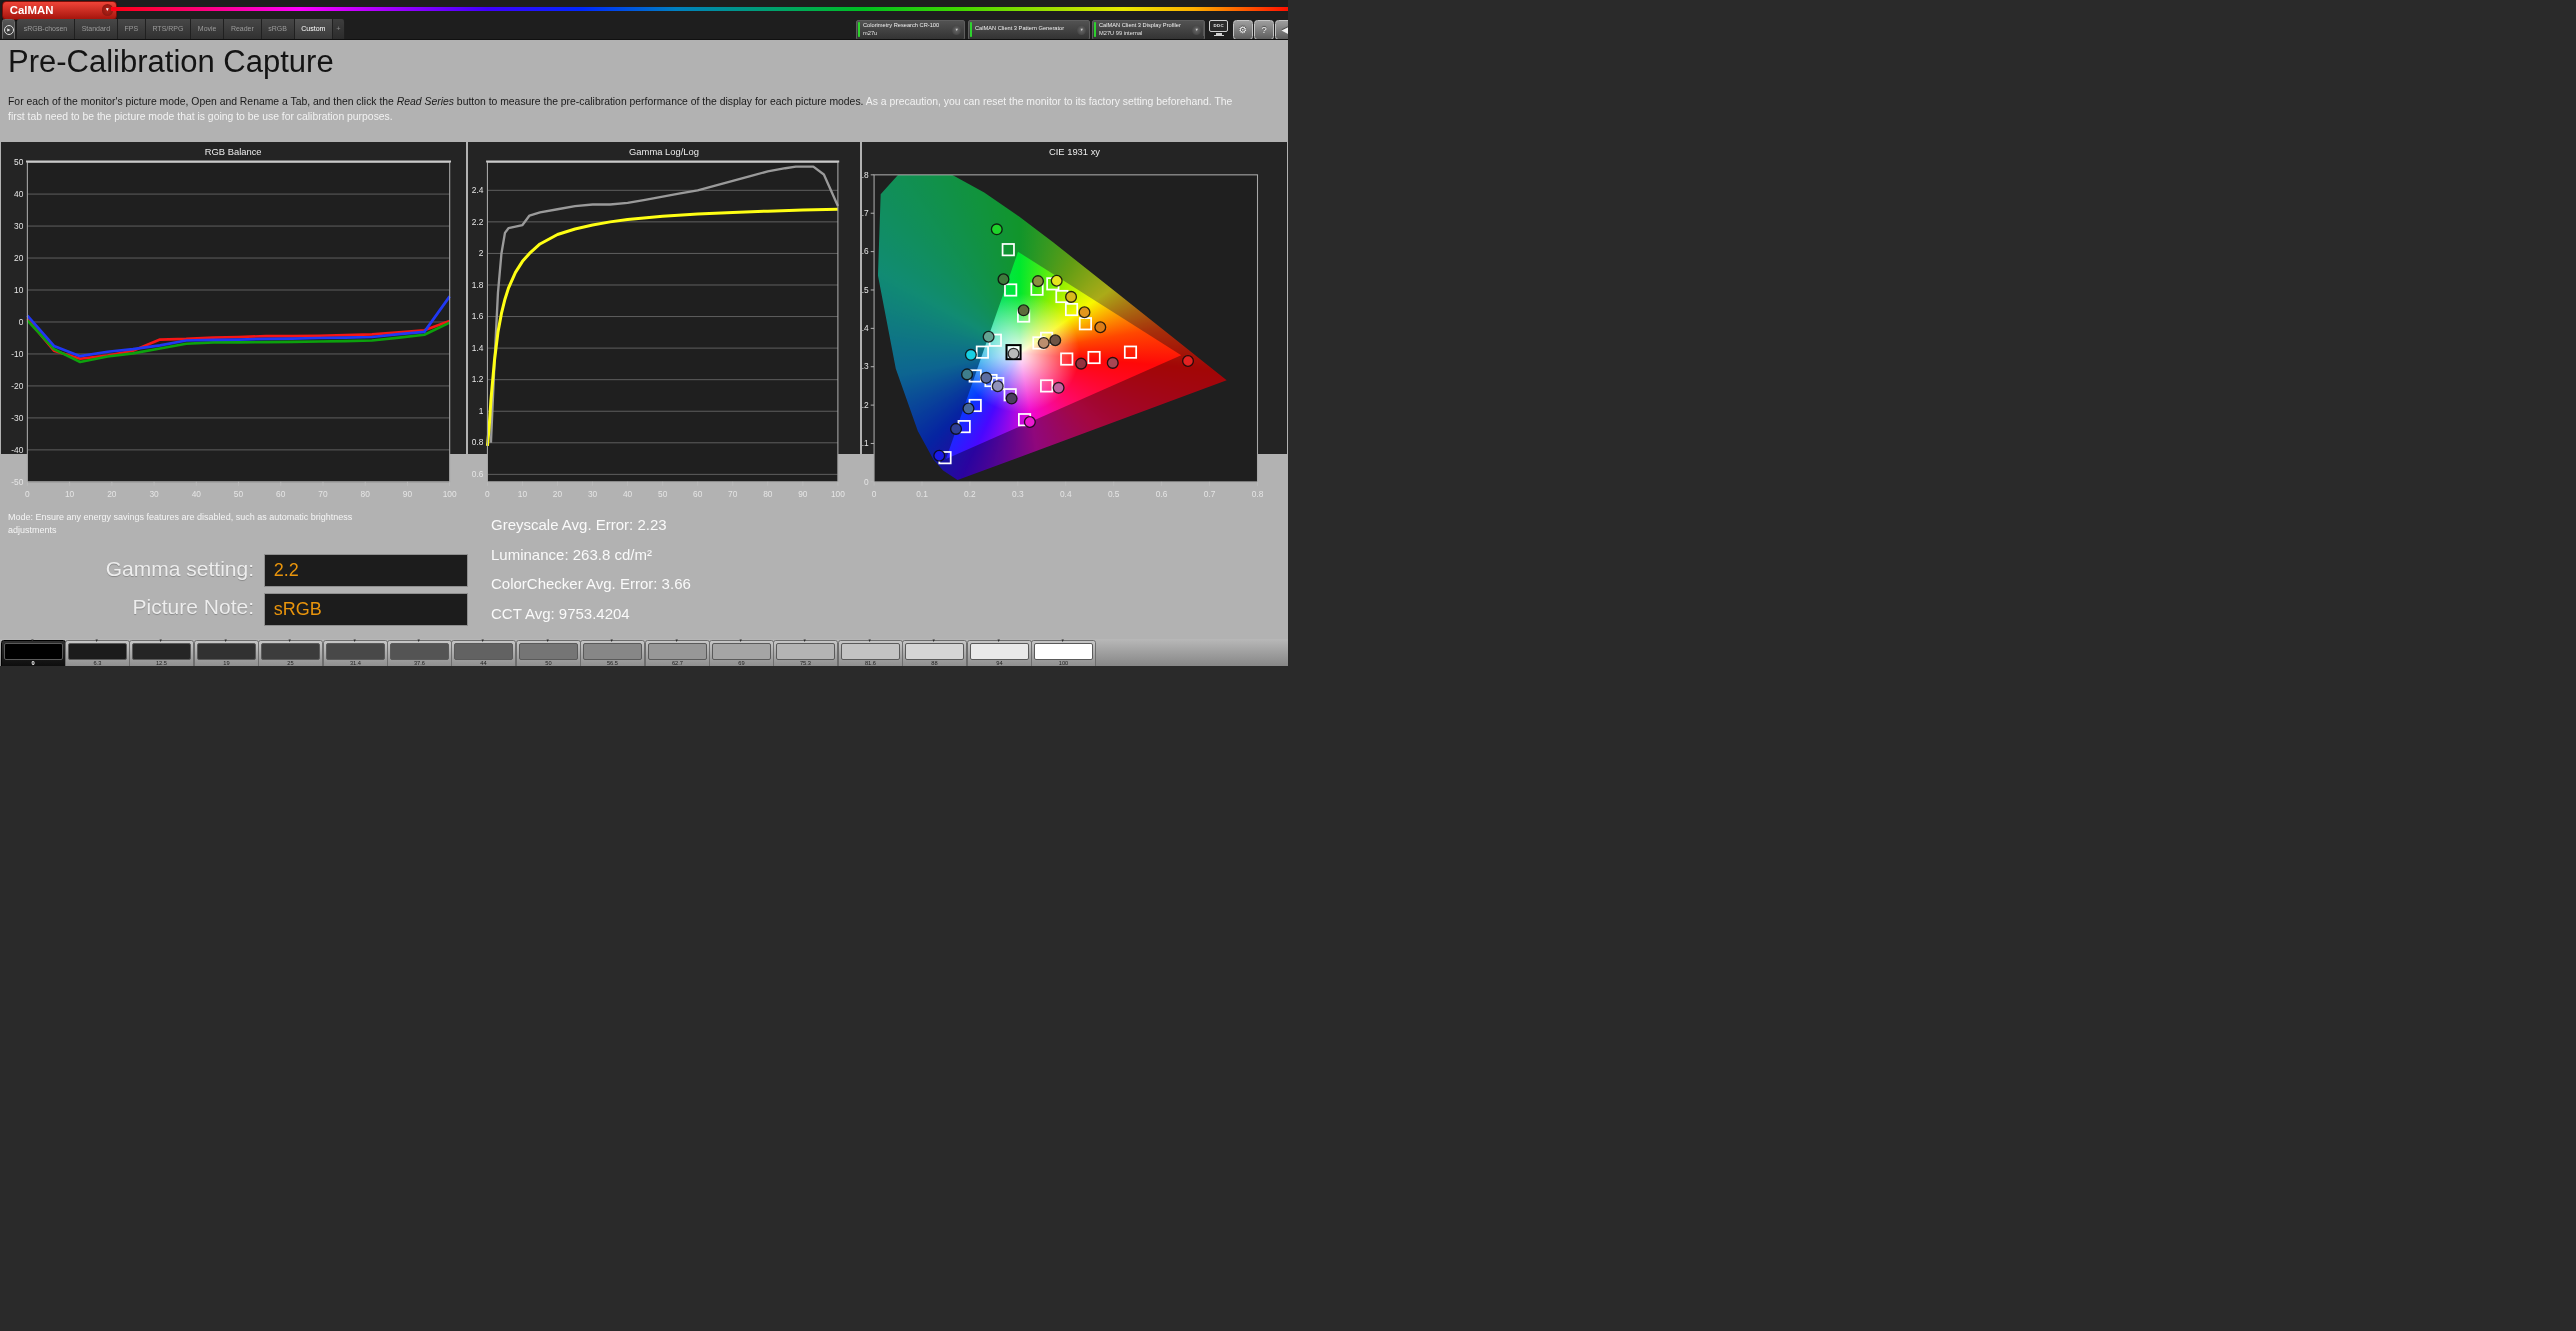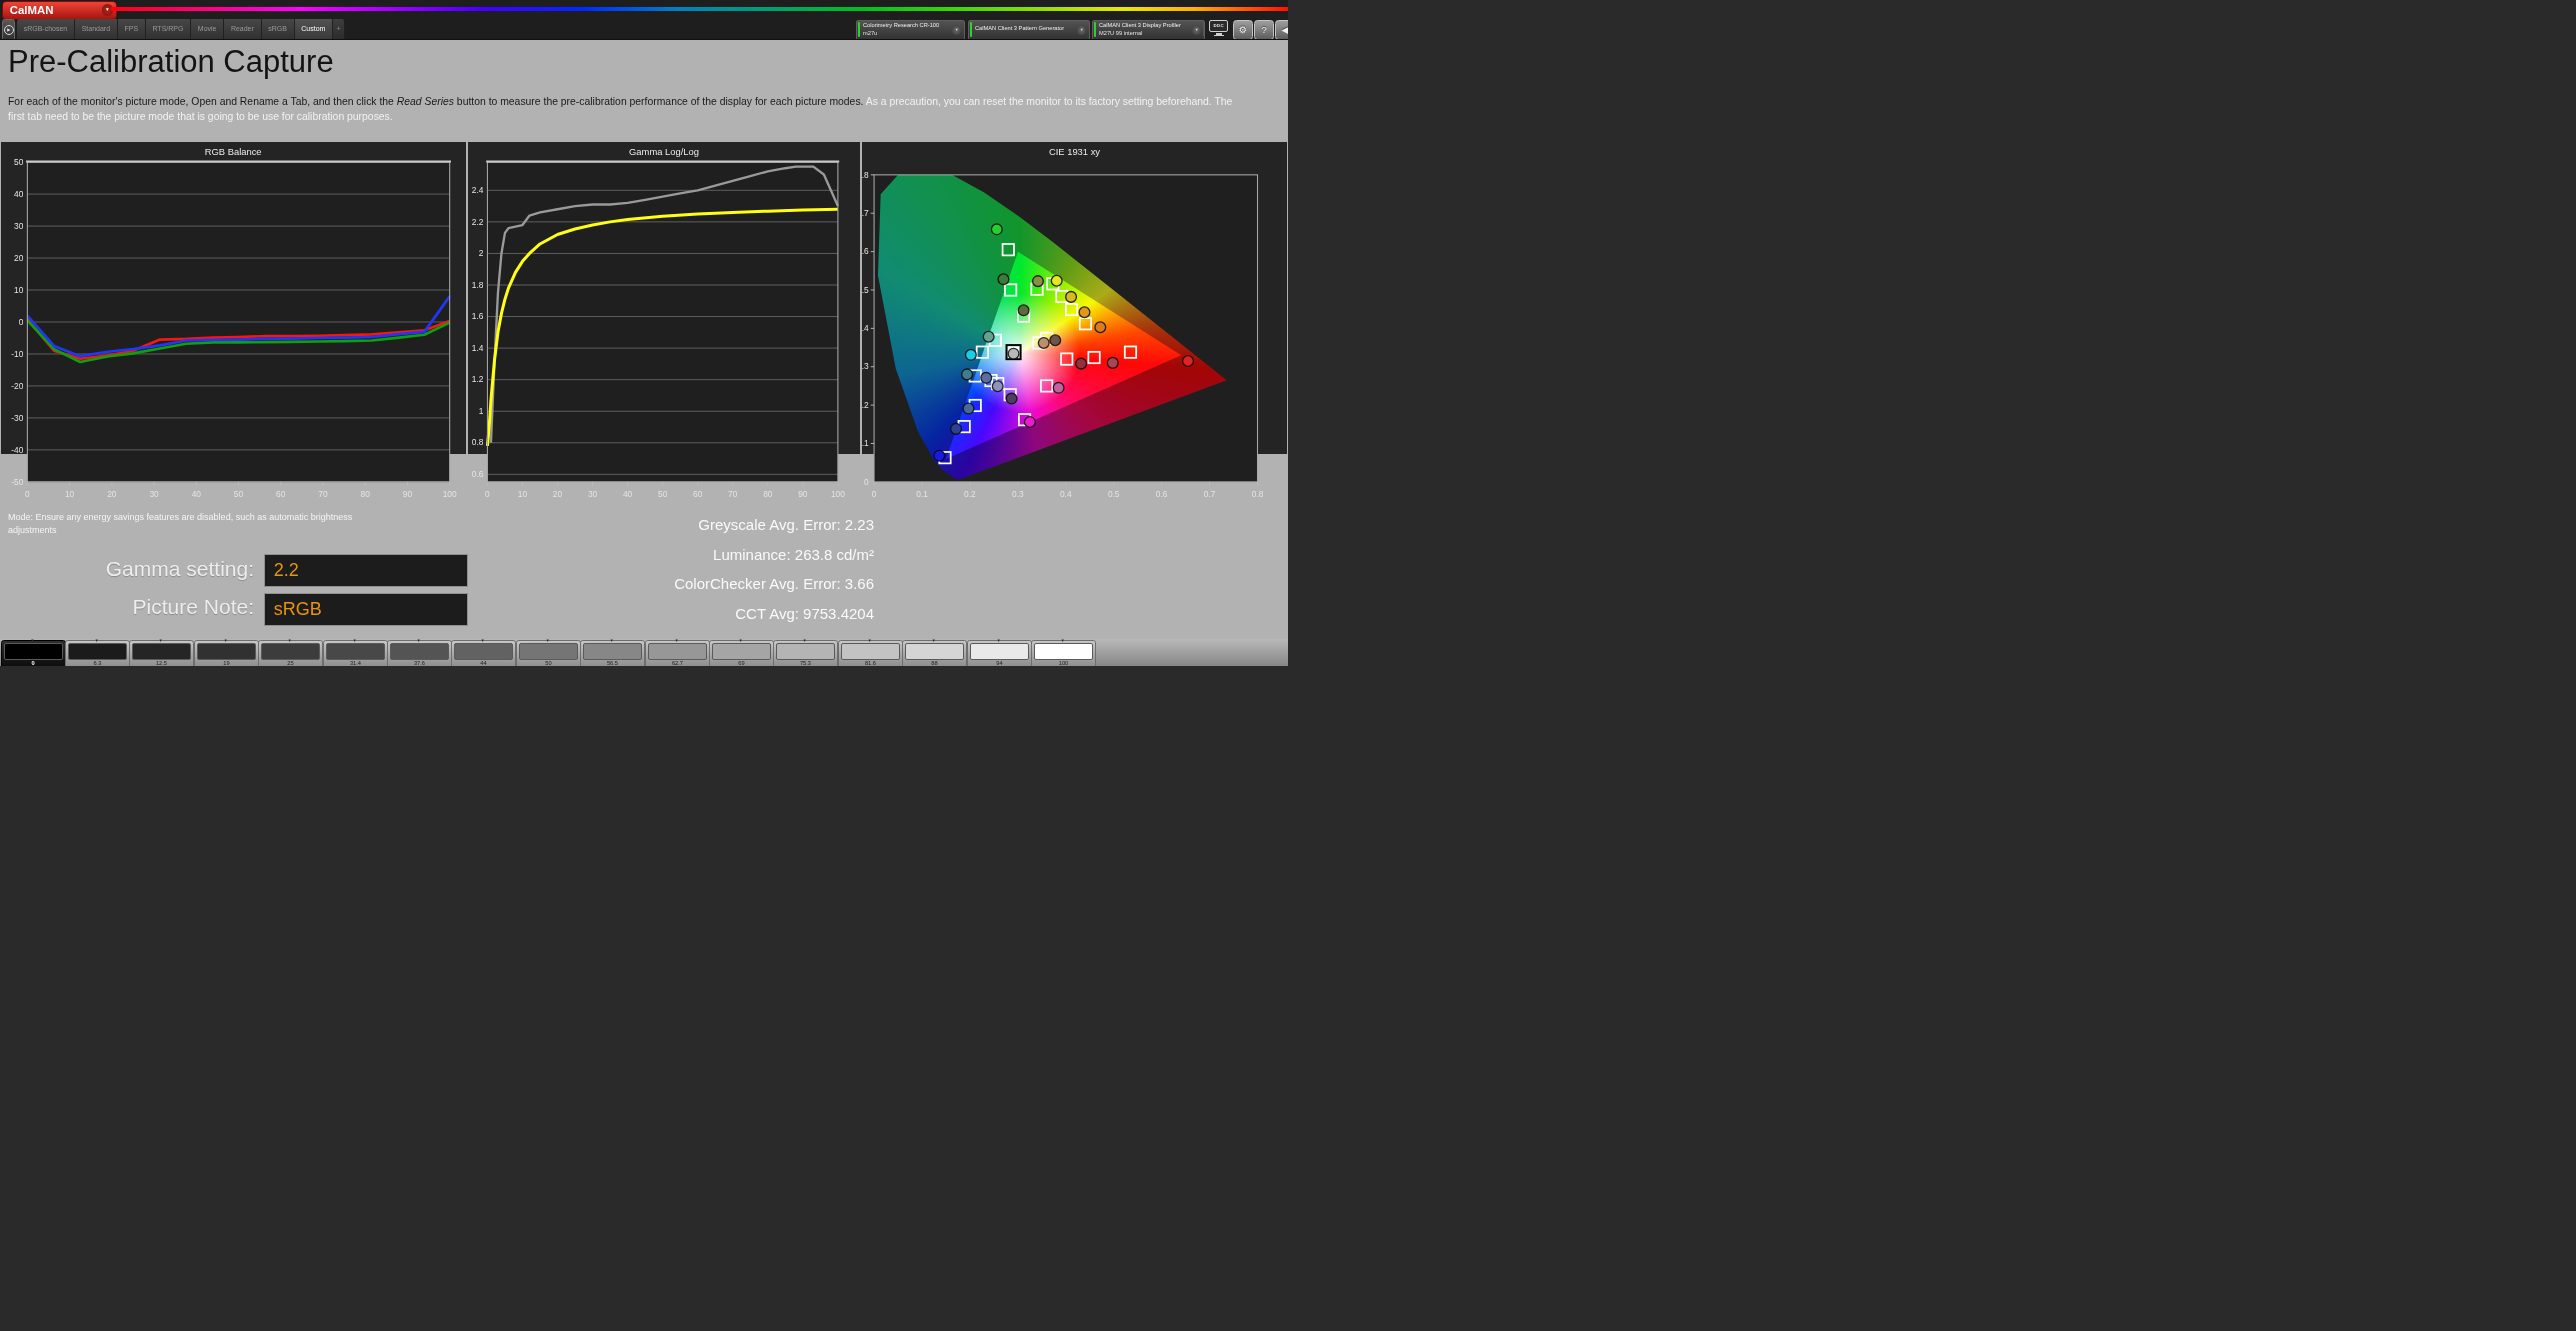--- a/index.html
+++ b/index.html
@@ -71,21 +71,21 @@
       #ff0868 135deg,#f008d0 170deg,#4808ff 205deg,#0838ff 225deg,
       #08a0e8 260deg,#08d8b0 300deg,#00e82e 360deg);
       clip-path:polygon(80% 58.75%,37.5% 25%,18.75% 92.5%);}
   .note{position:absolute;left:8px;top:471px;width:389px;font-size:9px;line-height:12.7px;color:#f5f5f5;}
   .fieldlabel{position:absolute;left:0;width:254px;text-align:right;font-size:21px;color:#ededed;
       text-shadow:0 0.7px 0.7px rgba(80,80,80,.4);}
   .flabel1{top:517px;} .flabel2{top:555px;}
   .valbox{position:absolute;left:264px;width:193px;height:31px;background:#1c1c1c;border:1.3px solid #8f8f8f;
       font-size:18px;color:#e8940c;line-height:31px;padding-left:8.7px;cursor:text;}
   .vbox1{top:514px;} .vbox2{top:553px;}
-  .stats{position:absolute;left:472px;top:470px;width:402px;text-align:right;
+  .stats{position:absolute;left:491px;top:470px;width:402px;text-align:left;
       font-size:15px;line-height:29.5px;color:#fafafa;}
   
   .footer{position:absolute;left:0;top:639px;width:1288px;height:27.5px;background:linear-gradient(#b8b8b8,#858585);}
   .tile{position:absolute;top:0.7px;width:63px;height:26px;border:0.7px solid #6e6e6e;border-radius:2.7px 2.7px 1.3px 1.3px;
       background:linear-gradient(#c6c6c6,#8d8d8d);cursor:pointer;}
   .tile:before{content:"▾";position:absolute;left:50%;top:-2px;margin-left:-2px;font-size:4.7px;color:#2a2a2a;line-height:4.7px;}
   .tile .sw{position:absolute;left:2px;right:2px;top:2px;height:15.4px;border:0.7px solid #5a5a5a;border-radius:2px;}
   .tile .lb{position:absolute;left:0;right:0;top:19px;text-align:center;font-size:5.7px;color:#1d1d1d;}
   .tile.sel{background:linear-gradient(#2e2e2e,#0c0c0c);border-color:#000;}
   .tile.sel .lb{color:#fff;font-weight:bold;}

